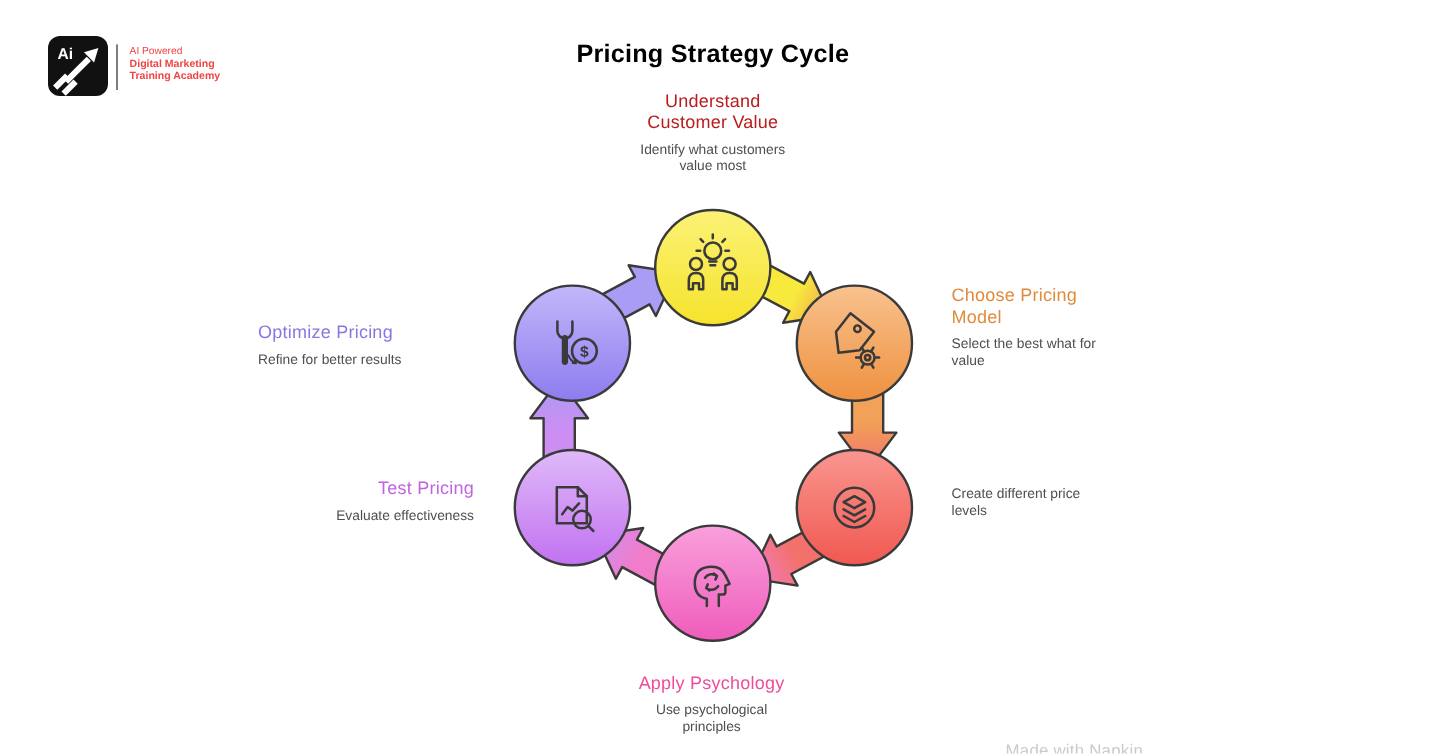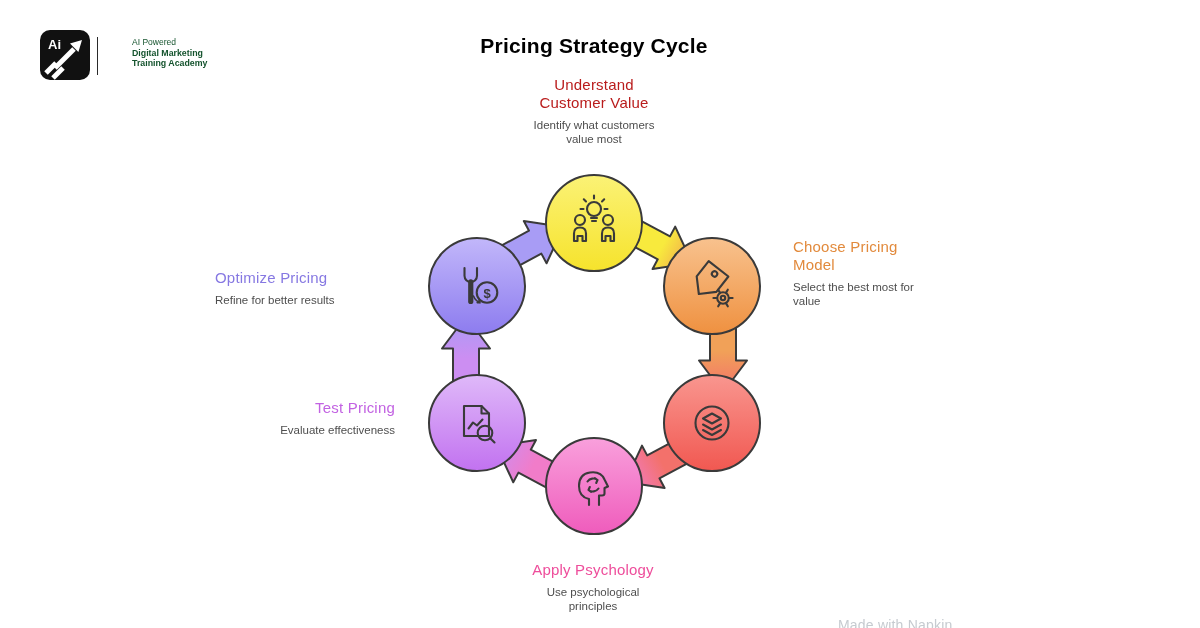--- a/index.html
+++ b/index.html
@@ -9,21 +9,21 @@
   .page-title {
     position: absolute; left: 294px; top: 34px; width: 600px;
     text-align: center; font-size: 21px; font-weight: 700; color: #000000;
     letter-spacing: .2px;
   }
 
   
   .brand { position: absolute; left: 40px; top: 30px; display: flex; align-items: flex-start; }
   .brand-mark-svg { display: block; }
   .brand-divider { position: absolute; left: 57px; top: 7px; width: 1px; height: 38px; background: #2a2a2a; }
-  .brand-text { margin-left: 42px; padding-top: 7px; color: #14532d; }
+  .brand-text { margin-left: 18px; padding-top: 7px; color: #ef4444; }
   .brand-line1 { font-size: 8.5px; font-weight: 400; line-height: 10.5px; }
   .brand-line2, .brand-line3 { font-size: 8.8px; font-weight: 700; line-height: 10.5px; }
 
   
   .diagram { position: absolute; left: 0; top: 0; width: 1200px; height: 628px; }
 
   
   .step-block { position: absolute; }
   .step-label { font-size: 15px; font-weight: 500; line-height: 18px; white-space: pre-line; letter-spacing: .2px; }
   .step-desc  { font-size: 11.5px; font-weight: 400; line-height: 13.5px; color: #4e4e4e; margin-top: 7px; white-space: pre-line; }
@@ -219,25 +219,27 @@
 <div class="step-block" id="step-understand">
   <div class="step-label">Understand
 Customer Value</div>
   <div class="step-desc">Identify what customers
 value most</div>
 </div>
 
 <div class="step-block" id="step-choose">
   <div class="step-label">Choose Pricing
 Model</div>
-  <div class="step-desc">Select the best most for
+  <div class="step-desc">Select the best what for
 value</div>
 </div>
 
 <div class="step-block" id="step-define">
+  <div class="step-desc">Create different price
+levels</div>
 </div>
 
 <div class="step-block" id="step-apply">
   <div class="step-label">Apply Psychology</div>
   <div class="step-desc">Use psychological
 principles</div>
 </div>
 
 <div class="step-block" id="step-test">
   <div class="step-label">Test Pricing</div>

